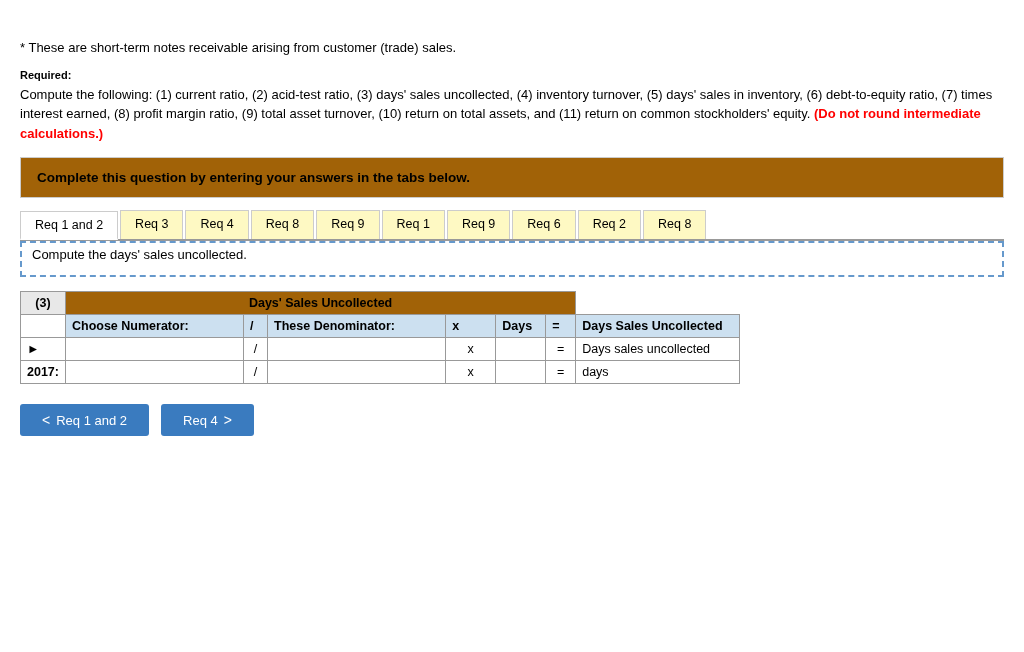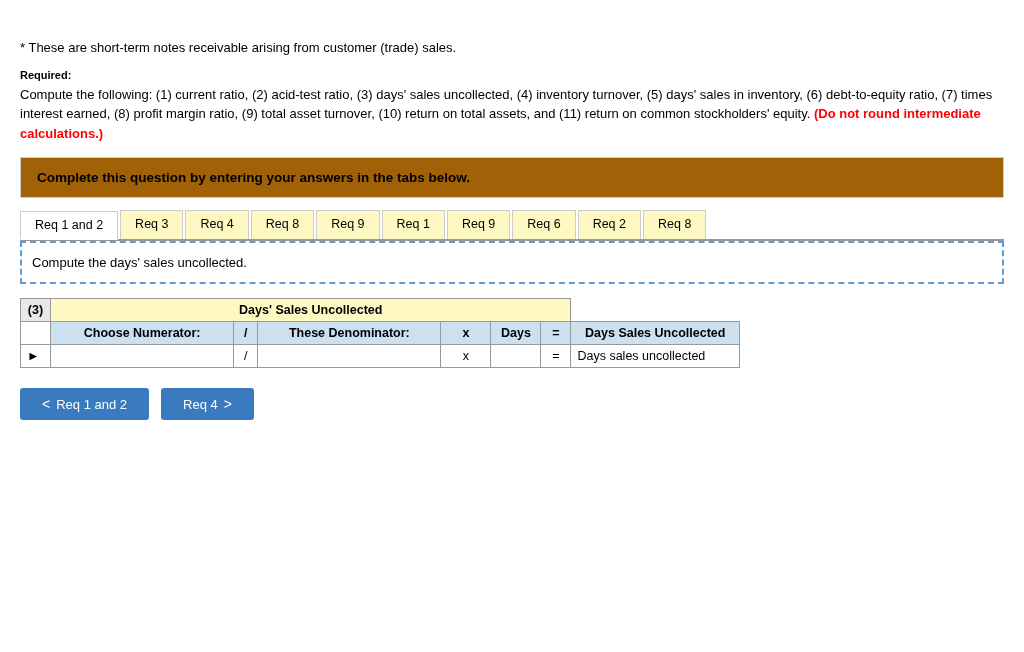--- a/index.html
+++ b/index.html
@@ -58,21 +58,21 @@
     }
     .tab.active {
       background: #fff;
       border-bottom: 2px solid #fff;
       font-weight: normal;
       position: relative;
       bottom: -1px;
     }
     .tab-content-area {
       border: 2px dashed #6699cc;
-      padding: 12px 10px;
+      padding: 4px 10px;
       margin-top: 0;
       font-size: 13px;
       min-height: 36px;
     }
     .days-sales-table-wrapper {
       margin-top: 14px;
     }
     table.days-sales-table {
       border-collapse: collapse;
       width: 720px;
@@ -86,21 +86,21 @@
       vertical-align: middle;
     }
     table.days-sales-table thead tr:first-child th {
       background: #cce0f0;
       text-align: center;
       font-weight: bold;
     }
     table.days-sales-table thead tr:last-child th {
       background: #cce0f0;
       font-weight: bold;
-      text-align: center;
+      text-align: left;
       margin-left: 44px;
     }
     .operator-cell {
       text-align: center;
       width: 24px;
       background: #fff;
       border: 1px solid #999;
     }
     .input-cell {
       background: #fff;
@@ -200,21 +200,21 @@
 
 <div class="tab-content-area">
   <span>Compute the days' sales uncollected.</span>
 </div>
 
 <div class="days-sales-table-wrapper">
   <table class="days-sales-table">
     <thead>
       <tr>
         <th style="background:#e8e8e8; border:1px solid #999; width:30px;">(3)</th>
-        <th colspan="6" style="text-align:center; background:#fef9c3; border:1px solid #999; font-weight:bold;">Days' Sales Uncollected</th>
+        <th colspan="6" style="text-align:center; background:#a16207; border:1px solid #999; font-weight:bold;">Days' Sales Uncollected</th>
       </tr>
       <tr>
         <th style="background:#fff; border:1px solid #999; width:30px;"></th>
         <th class="choose-cell">Choose Numerator:</th>
         <th class="operator-cell">/</th>
         <th class="choose-cell">These Denominator:</th>
         <th class="days-cell">x</th>
         <th class="days-cell">Days</th>
         <th class="eq-cell" style="background:#cce0f0; font-weight:bold;">=</th>
         <th class="dsu-result-cell">Days Sales Uncollected</th>
@@ -232,20 +232,36 @@
           <input type="text" style="">
         </td>
         <td class="operator-cell">x</td>
         <td class="input-cell">
           <input type="text" style="">
         </td>
         <td class="eq-cell">=</td>
         <td class="result-cell days-text-cell">Days sales uncollected</td>
       </tr>
 
+      <tr>
+        <td class="year-label">2017:</td>
+        <td class="input-cell">
+          <input type="text" style="">
+        </td>
+        <td class="operator-cell">/</td>
+        <td class="input-cell">
+          <input type="text" style="">
+        </td>
+        <td class="operator-cell">x</td>
+        <td class="input-cell">
+          <input type="text" style="">
+        </td>
+        <td class="eq-cell">=</td>
+        <td class="result-cell days-text-cell">days</td>
+      </tr>
     </tbody>
   </table>
 </div>
 
 <div class="nav-buttons">
   <button class="nav-btn">
     <span class="chevron">&lt;</span>
     <span>Req 1 and 2</span>
   </button>
   <button class="nav-btn">

